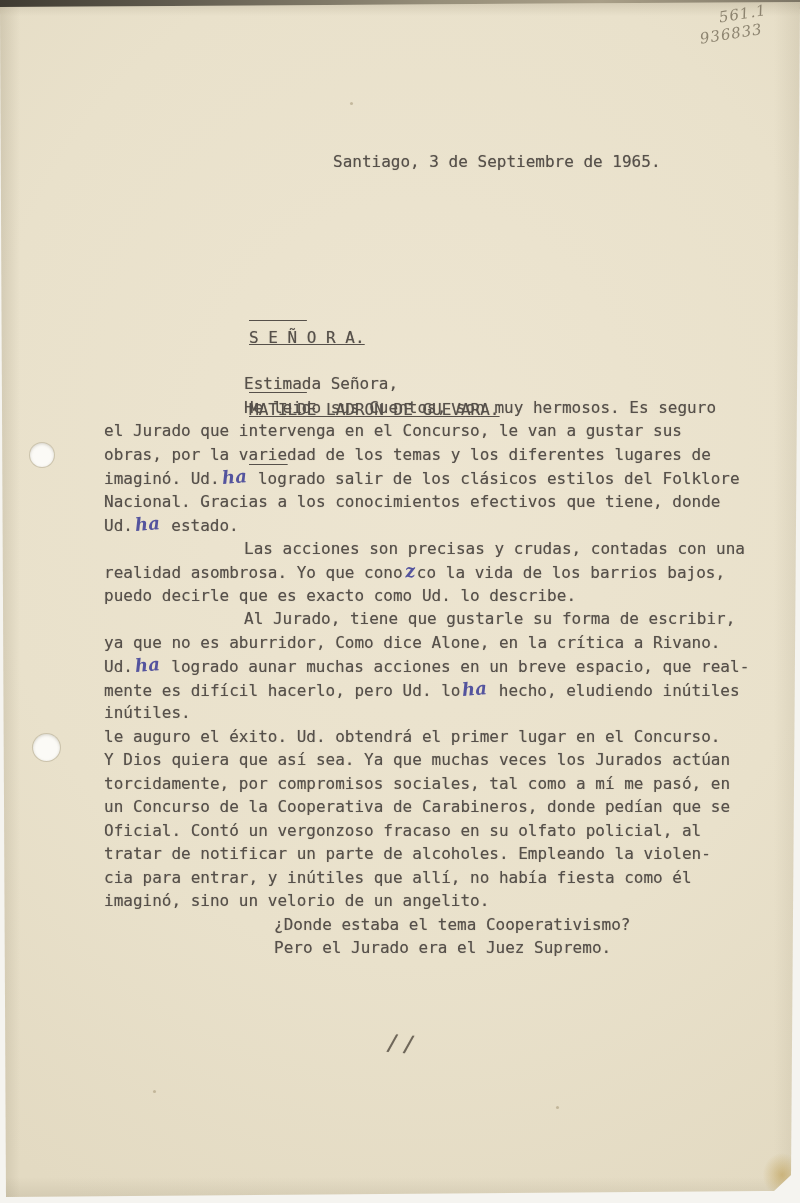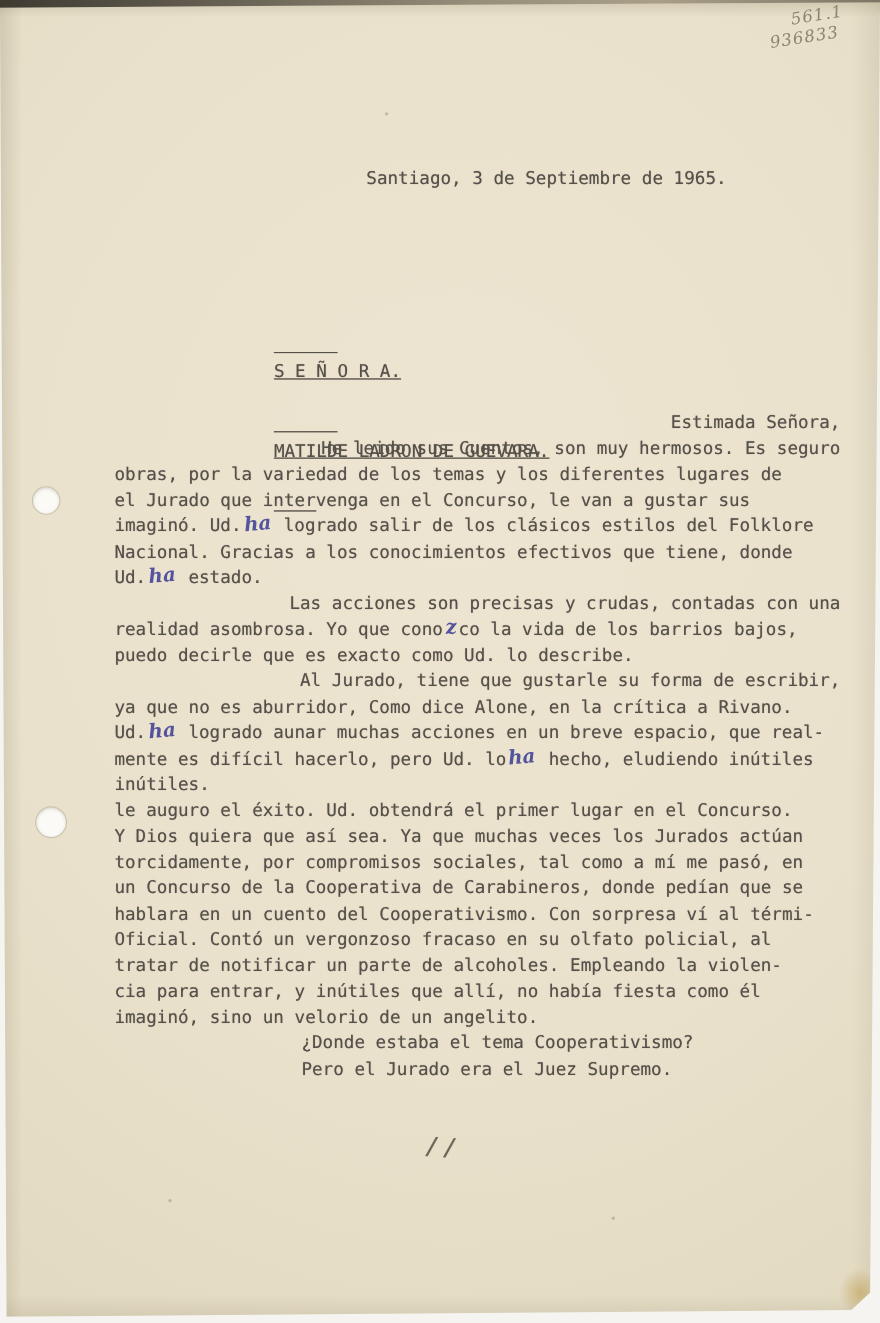--- a/index.html
+++ b/index.html
@@ -70,21 +70,21 @@
     text-decoration:underline;
   }
   .body-block{
     position:absolute;left:104px;top:372px;width:660px;
     font-size:16px;color:var(--ink-typed);
   }
   .bline{
     height:23.5px;line-height:23.5px;white-space:pre;
     text-shadow:0 0 .8px rgba(86,80,74,.55);
   }
-  .bline.ind1{padding-left:140px;text-align:right;}
+  .bline.ind1{padding-left:140px;}
   .bline.ind2{padding-left:170px;}
   .ink{
     color:var(--ink-hand);
     font-family:"DejaVu Serif","Liberation Serif",serif;
     font-style:italic;font-weight:bold;font-size:18px;
     display:inline-block;
     transform:translateY(-1px) rotate(-5deg);
     margin:0 2px 0 2px;
     text-shadow:none;
   }
@@ -117,38 +117,37 @@
     <div class="dateline">Santiago, 3 de Septiembre de 1965.</div>
 
     <div class="recipient">
       <div>S E Ñ O R A.</div>
       <div>MATILDE LADRON DE GUEVARA.</div>
     </div>
 
     <div class="body-block">
         <div class="bline ind1"><span class="typed">Estimada Señora,</span></div>
         <div class="bline ind1"><span class="typed">He leido sus Cuentos, son muy hermosos. Es seguro</span></div>
+        <div class="bline ind0"><span class="typed">el Jurado que intervenga en el Concurso, le van a gustar sus</span></div>
         <div class="bline ind0"><span class="typed">obras, por la variedad de los temas y los diferentes lugares de</span></div>
-        <div class="bline ind0"><span class="typed">el Jurado que intervenga en el Concurso, le van a gustar sus</span></div>
         <div class="bline ind0"><span class="typed">imaginó. Ud.</span><span class="ink">ha</span><span class="typed"> logrado salir de los clásicos estilos del Folklore</span></div>
         <div class="bline ind0"><span class="typed">Nacional. Gracias a los conocimientos efectivos que tiene, donde</span></div>
         <div class="bline ind0"><span class="typed">Ud.</span><span class="ink">ha</span><span class="typed"> estado.</span></div>
         <div class="bline ind1"><span class="typed">Las acciones son precisas y crudas, contadas con una</span></div>
         <div class="bline ind0"><span class="typed">realidad asombrosa. Yo que cono</span><span class="ink">z</span><span class="typed">co la vida de los barrios bajos,</span></div>
         <div class="bline ind0"><span class="typed">puedo decirle que es exacto como Ud. lo describe.</span></div>
         <div class="bline ind1"><span class="typed">Al Jurado, tiene que gustarle su forma de escribir,</span></div>
         <div class="bline ind0"><span class="typed">ya que no es aburridor, Como dice Alone, en la crítica a Rivano.</span></div>
         <div class="bline ind0"><span class="typed">Ud.</span><span class="ink">ha</span><span class="typed"> logrado aunar muchas acciones en un breve espacio, que real-</span></div>
         <div class="bline ind0"><span class="typed">mente es difícil hacerlo, pero Ud. lo</span><span class="ink">ha</span><span class="typed"> hecho, eludiendo inútiles</span></div>
         <div class="bline ind0"><span class="typed">inútiles.</span></div>
         <div class="bline ind0"><span class="typed">le auguro el éxito. Ud. obtendrá el primer lugar en el Concurso.</span></div>
         <div class="bline ind0"><span class="typed">Y Dios quiera que así sea. Ya que muchas veces los Jurados actúan</span></div>
         <div class="bline ind0"><span class="typed">torcidamente, por compromisos sociales, tal como a mí me pasó, en</span></div>
         <div class="bline ind0"><span class="typed">un Concurso de la Cooperativa de Carabineros, donde pedían que se</span></div>
-        <div class="bline ind0"><span class="typed">hablara en un cuento del Cooperativismo. Con sorpresa ví al térmi-</span></div>
         <div class="bline ind0"><span class="typed">Oficial. Contó un vergonzoso fracaso en su olfato policial, al</span></div>
         <div class="bline ind0"><span class="typed">tratar de notificar un parte de alcoholes. Empleando la violen-</span></div>
         <div class="bline ind0"><span class="typed">cia para entrar, y inútiles que allí, no había fiesta como él</span></div>
         <div class="bline ind0"><span class="typed">imaginó, sino un velorio de un angelito.</span></div>
         <div class="bline ind2"><span class="typed">¿Donde estaba el tema Cooperativismo?</span></div>
         <div class="bline ind2"><span class="typed">Pero el Jurado era el Juez Supremo.</span></div>
       </div>
 
     <div class="end-mark">//</div>
   </div>

